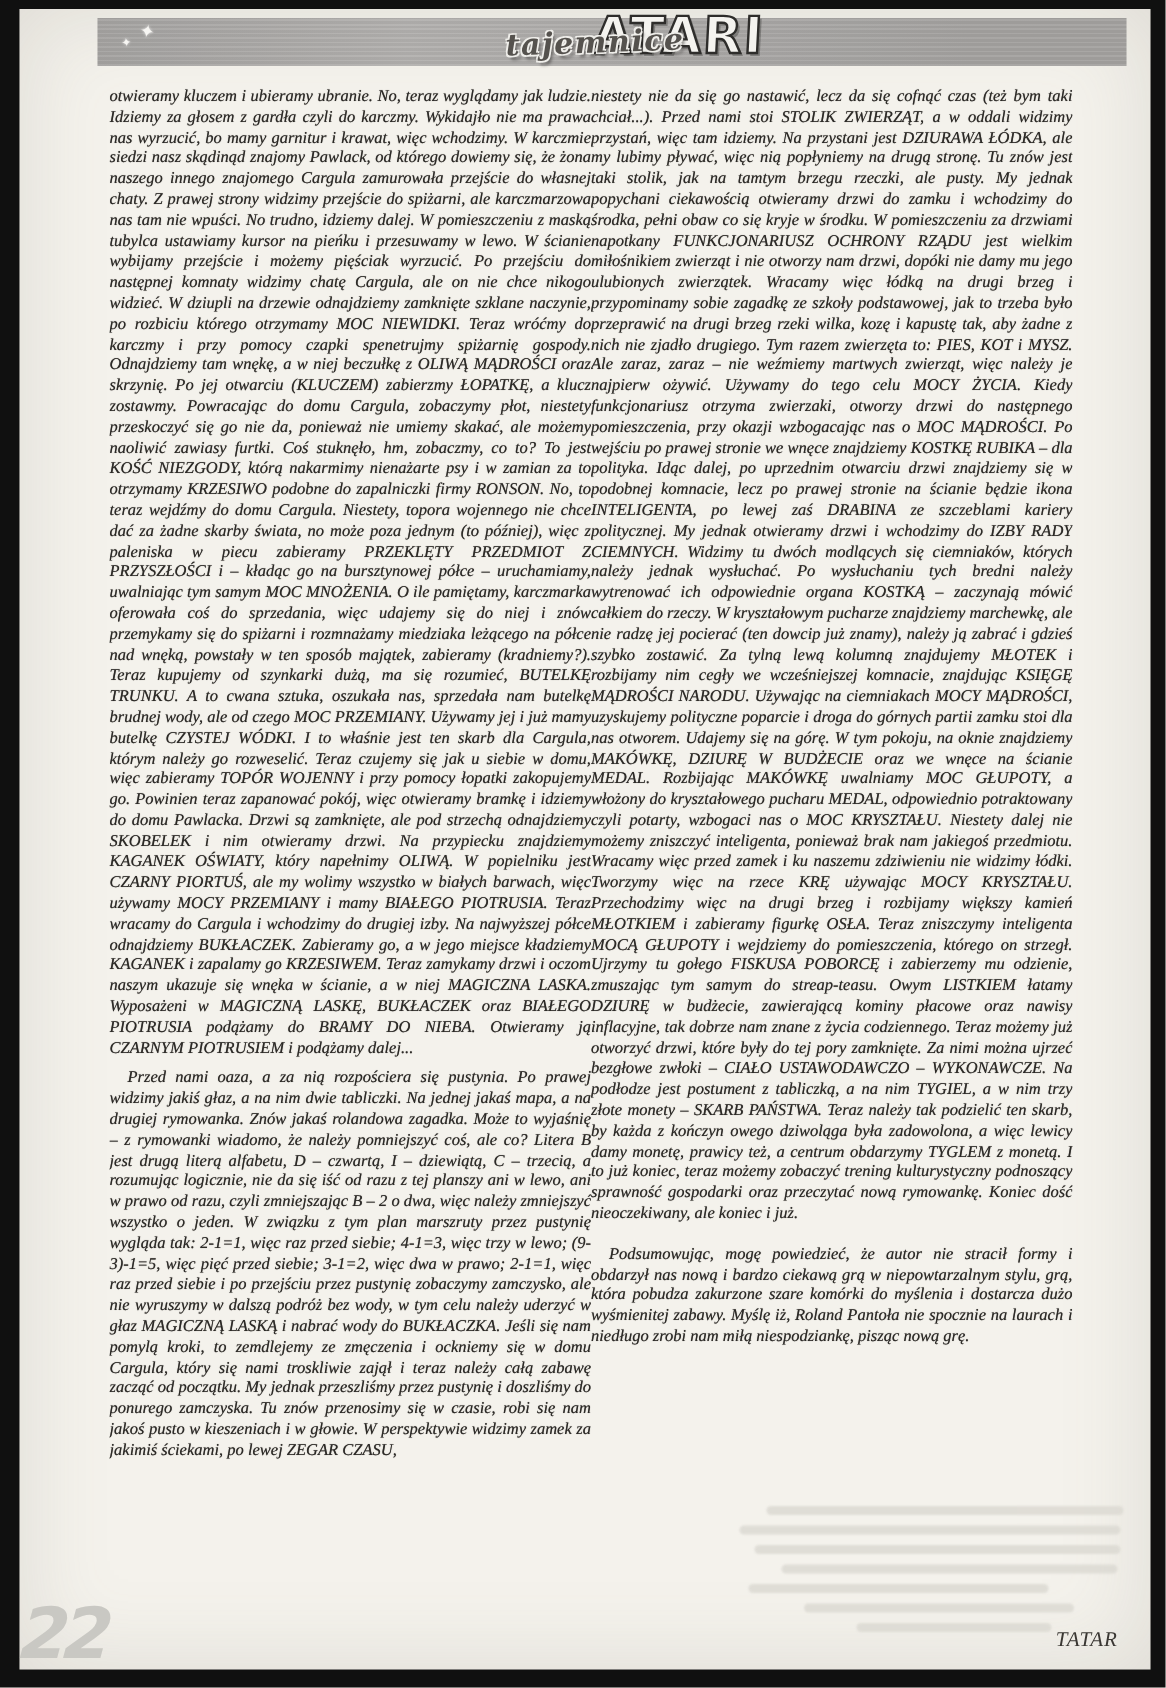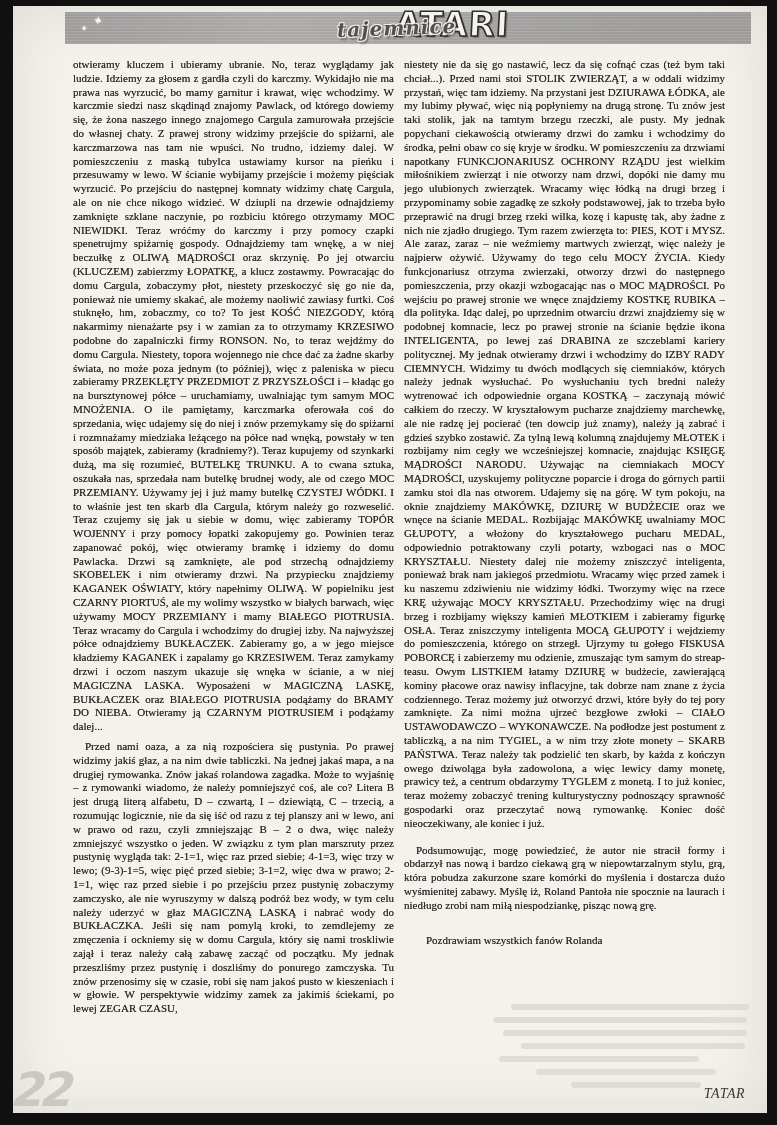--- a/index.html
+++ b/index.html
@@ -38,21 +38,21 @@
     font-family:"DejaVu Serif",serif;font-weight:bold;font-style:italic;
     font-size:20px;line-height:1;color:#55524e;letter-spacing:1px;
     text-shadow:
       -1px -1px 0 #efeeea, 1px -1px 0 #efeeea, -1px 1px 0 #efeeea, 1px 1px 0 #efeeea,
       2px 3px 2px rgba(40,38,35,.45);
     transform:rotate(-2deg);
   }
   
   .cols{
     position:absolute;left:60px;top:52px;width:652px;height:1052px;
-    display:flex;gap:10px;
+    display:flex;font-style:italic;
   }
   .col{width:321px;height:100%;overflow:hidden;}
   .col p{
     margin:0;
     font-size:11px;line-height:13.8px;color:#2c2a27;
     text-align:justify;
     hyphens:auto;-webkit-hyphens:auto;
     text-shadow:0 0 .5px rgba(42,38,33,.75);
   }
   .col p.indent{text-indent:12px;}
@@ -101,21 +101,20 @@
   </div>
 
   <div class="cols">
     <div class="col">
       <p>otwieramy kluczem i ubieramy ubranie. No, teraz wyglądamy jak ludzie. Idziemy za głosem z gardła czyli do karczmy. Wykidajło nie ma prawa nas wyrzucić, bo mamy garnitur i krawat, więc wchodzimy. W karczmie siedzi nasz skądinąd znajomy Pawlack, od którego dowiemy się, że żona naszego innego znajomego Cargula zamurowała przejście do własnej chaty. Z prawej strony widzimy przejście do spiżarni, ale karczmarzowa nas tam nie wpuści. No trudno, idziemy dalej. W pomieszczeniu z maską tubylca ustawiamy kursor na pieńku i przesuwamy w lewo. W ścianie wybijamy przejście i możemy pięściak wyrzucić. Po przejściu do następnej komnaty widzimy chatę Cargula, ale on nie chce nikogo widzieć. W dziupli na drzewie odnajdziemy zamknięte szklane naczynie, po rozbiciu którego otrzymamy MOC NIEWIDKI. Teraz wróćmy do karczmy i przy pomocy czapki spenetrujmy spiżarnię gospody. Odnajdziemy tam wnękę, a w niej beczułkę z OLIWĄ MĄDROŚCI oraz skrzynię. Po jej otwarciu (KLUCZEM) zabierzmy ŁOPATKĘ, a klucz zostawmy. Powracając do domu Cargula, zobaczymy płot, niestety przeskoczyć się go nie da, ponieważ nie umiemy skakać, ale możemy naoliwić zawiasy furtki. Coś stuknęło, hm, zobaczmy, co to? To jest KOŚĆ NIEZGODY, którą nakarmimy nienażarte psy i w zamian za to otrzymamy KRZESIWO podobne do zapalniczki firmy RONSON. No, to teraz wejdźmy do domu Cargula. Niestety, topora wojennego nie chce dać za żadne skarby świata, no może poza jednym (to później), więc z paleniska w piecu zabieramy PRZEKLĘTY PRZEDMIOT Z PRZYSZŁOŚCI i – kładąc go na bursztynowej półce – uruchamiamy, uwalniając tym samym MOC MNOŻENIA. O ile pamiętamy, karczmarka oferowała coś do sprzedania, więc udajemy się do niej i znów przemykamy się do spiżarni i rozmnażamy miedziaka leżącego na półce nad wnęką, powstały w ten sposób majątek, zabieramy (kradniemy?). Teraz kupujemy od szynkarki dużą, ma się rozumieć, BUTELKĘ TRUNKU. A to cwana sztuka, oszukała nas, sprzedała nam butelkę brudnej wody, ale od czego MOC PRZEMIANY. Używamy jej i już mamy butelkę CZYSTEJ WÓDKI. I to właśnie jest ten skarb dla Cargula, którym należy go rozweselić. Teraz czujemy się jak u siebie w domu, więc zabieramy TOPÓR WOJENNY i przy pomocy łopatki zakopujemy go. Powinien teraz zapanować pokój, więc otwieramy bramkę i idziemy do domu Pawlacka. Drzwi są zamknięte, ale pod strzechą odnajdziemy SKOBELEK i nim otwieramy drzwi. Na przypiecku znajdziemy KAGANEK OŚWIATY, który napełnimy OLIWĄ. W popielniku jest CZARNY PIORTUŚ, ale my wolimy wszystko w białych barwach, więc używamy MOCY PRZEMIANY i mamy BIAŁEGO PIOTRUSIA. Teraz wracamy do Cargula i wchodzimy do drugiej izby. Na najwyższej półce odnajdziemy BUKŁACZEK. Zabieramy go, a w jego miejsce kładziemy KAGANEK i zapalamy go KRZESIWEM. Teraz zamykamy drzwi i oczom naszym ukazuje się wnęka w ścianie, a w niej MAGICZNA LASKA. Wyposażeni w MAGICZNĄ LASKĘ, BUKŁACZEK oraz BIAŁEGO PIOTRUSIA podążamy do BRAMY DO NIEBA. Otwieramy ją CZARNYM PIOTRUSIEM i podążamy dalej...</p>
       <p class="indent gap-lg">Przed nami oaza, a za nią rozpościera się pustynia. Po prawej widzimy jakiś głaz, a na nim dwie tabliczki. Na jednej jakaś mapa, a na drugiej rymowanka. Znów jakaś rolandowa zagadka. Może to wyjaśnię – z rymowanki wiadomo, że należy pomniejszyć coś, ale co? Litera B jest drugą literą alfabetu, D – czwartą, I – dziewiątą, C – trzecią, a rozumując logicznie, nie da się iść od razu z tej planszy ani w lewo, ani w prawo od razu, czyli zmniejszając B – 2 o dwa, więc należy zmniejszyć wszystko o jeden. W związku z tym plan marszruty przez pustynię wygląda tak: 2-1=1, więc raz przed siebie; 4-1=3, więc trzy w lewo; (9-3)-1=5, więc pięć przed siebie; 3-1=2, więc dwa w prawo; 2-1=1, więc raz przed siebie i po przejściu przez pustynię zobaczymy zamczysko, ale nie wyruszymy w dalszą podróż bez wody, w tym celu należy uderzyć w głaz MAGICZNĄ LASKĄ i nabrać wody do BUKŁACZKA. Jeśli się nam pomylą kroki, to zemdlejemy ze zmęczenia i ockniemy się w domu Cargula, który się nami troskliwie zajął i teraz należy całą zabawę zacząć od początku. My jednak przeszliśmy przez pustynię i doszliśmy do ponurego zamczyska. Tu znów przenosimy się w czasie, robi się nam jakoś pusto w kieszeniach i w głowie. W perspektywie widzimy zamek za jakimiś ściekami, po lewej ZEGAR CZASU,</p>
     </div>
     <div class="col">
       <p>niestety nie da się go nastawić, lecz da się cofnąć czas (też bym taki chciał...). Przed nami stoi STOLIK ZWIERZĄT, a w oddali widzimy przystań, więc tam idziemy. Na przystani jest DZIURAWA ŁÓDKA, ale my lubimy pływać, więc nią popłyniemy na drugą stronę. Tu znów jest taki stolik, jak na tamtym brzegu rzeczki, ale pusty. My jednak popychani ciekawością otwieramy drzwi do zamku i wchodzimy do środka, pełni obaw co się kryje w środku. W pomieszczeniu za drzwiami napotkany FUNKCJONARIUSZ OCHRONY RZĄDU jest wielkim miłośnikiem zwierząt i nie otworzy nam drzwi, dopóki nie damy mu jego ulubionych zwierzątek. Wracamy więc łódką na drugi brzeg i przypominamy sobie zagadkę ze szkoły podstawowej, jak to trzeba było przeprawić na drugi brzeg rzeki wilka, kozę i kapustę tak, aby żadne z nich nie zjadło drugiego. Tym razem zwierzęta to: PIES, KOT i MYSZ. Ale zaraz, zaraz – nie weźmiemy martwych zwierząt, więc należy je najpierw ożywić. Używamy do tego celu MOCY ŻYCIA. Kiedy funkcjonariusz otrzyma zwierzaki, otworzy drzwi do następnego pomieszczenia, przy okazji wzbogacając nas o MOC MĄDROŚCI. Po wejściu po prawej stronie we wnęce znajdziemy KOSTKĘ RUBIKA – dla polityka. Idąc dalej, po uprzednim otwarciu drzwi znajdziemy się w podobnej komnacie, lecz po prawej stronie na ścianie będzie ikona INTELIGENTA, po lewej zaś DRABINA ze szczeblami kariery politycznej. My jednak otwieramy drzwi i wchodzimy do IZBY RADY CIEMNYCH. Widzimy tu dwóch modlących się ciemniaków, których należy jednak wysłuchać. Po wysłuchaniu tych bredni należy wytrenować ich odpowiednie organa KOSTKĄ – zaczynają mówić całkiem do rzeczy. W kryształowym pucharze znajdziemy marchewkę, ale nie radzę jej pocierać (ten dowcip już znamy), należy ją zabrać i gdzieś szybko zostawić. Za tylną lewą kolumną znajdujemy MŁOTEK i rozbijamy nim cegły we wcześniejszej komnacie, znajdując KSIĘGĘ MĄDROŚCI NARODU. Używając na ciemniakach MOCY MĄDROŚCI, uzyskujemy polityczne poparcie i droga do górnych partii zamku stoi dla nas otworem. Udajemy się na górę. W tym pokoju, na oknie znajdziemy MAKÓWKĘ, DZIURĘ W BUDŻECIE oraz we wnęce na ścianie MEDAL. Rozbijając MAKÓWKĘ uwalniamy MOC GŁUPOTY, a włożony do kryształowego pucharu MEDAL, odpowiednio potraktowany czyli potarty, wzbogaci nas o MOC KRYSZTAŁU. Niestety dalej nie możemy zniszczyć inteligenta, ponieważ brak nam jakiegoś przedmiotu. Wracamy więc przed zamek i ku naszemu zdziwieniu nie widzimy łódki. Tworzymy więc na rzece KRĘ używając MOCY KRYSZTAŁU. Przechodzimy więc na drugi brzeg i rozbijamy większy kamień MŁOTKIEM i zabieramy figurkę OSŁA. Teraz zniszczymy inteligenta MOCĄ GŁUPOTY i wejdziemy do pomieszczenia, którego on strzegł. Ujrzymy tu gołego FISKUSA POBORCĘ i zabierzemy mu odzienie, zmuszając tym samym do streap-teasu. Owym LISTKIEM łatamy DZIURĘ w budżecie, zawierającą kominy płacowe oraz nawisy inflacyjne, tak dobrze nam znane z życia codziennego. Teraz możemy już otworzyć drzwi, które były do tej pory zamknięte. Za nimi można ujrzeć bezgłowe zwłoki – CIAŁO USTAWODAWCZO – WYKONAWCZE. Na podłodze jest postument z tabliczką, a na nim TYGIEL, a w nim trzy złote monety – SKARB PAŃSTWA. Teraz należy tak podzielić ten skarb, by każda z kończyn owego dziwoląga była zadowolona, a więc lewicy damy monetę, prawicy też, a centrum obdarzymy TYGLEM z monetą. I to już koniec, teraz możemy zobaczyć trening kulturystyczny podnoszący sprawność gospodarki oraz przeczytać nową rymowankę. Koniec dość nieoczekiwany, ale koniec i już.</p>
       <p class="indent gap-md">Podsumowując, mogę powiedzieć, że autor nie stracił formy i obdarzył nas nową i bardzo ciekawą grą w niepowtarzalnym stylu, grą, która pobudza zakurzone szare komórki do myślenia i dostarcza dużo wyśmienitej zabawy. Myślę iż, Roland Pantoła nie spocznie na laurach i niedługo zrobi nam miłą niespodziankę, pisząc nową grę.</p>
-      <p class="indent-lg gap-xl">Pozdrawiam wszystkich fanów Rolanda</p>
     </div>
   </div>
 
   <div class="ghost">
     <div class="g1"></div>
     <div class="g2"></div>
     <div class="g3"></div>
     <div class="g4"></div>
     <div class="g5"></div>
     <div class="g6"></div>

